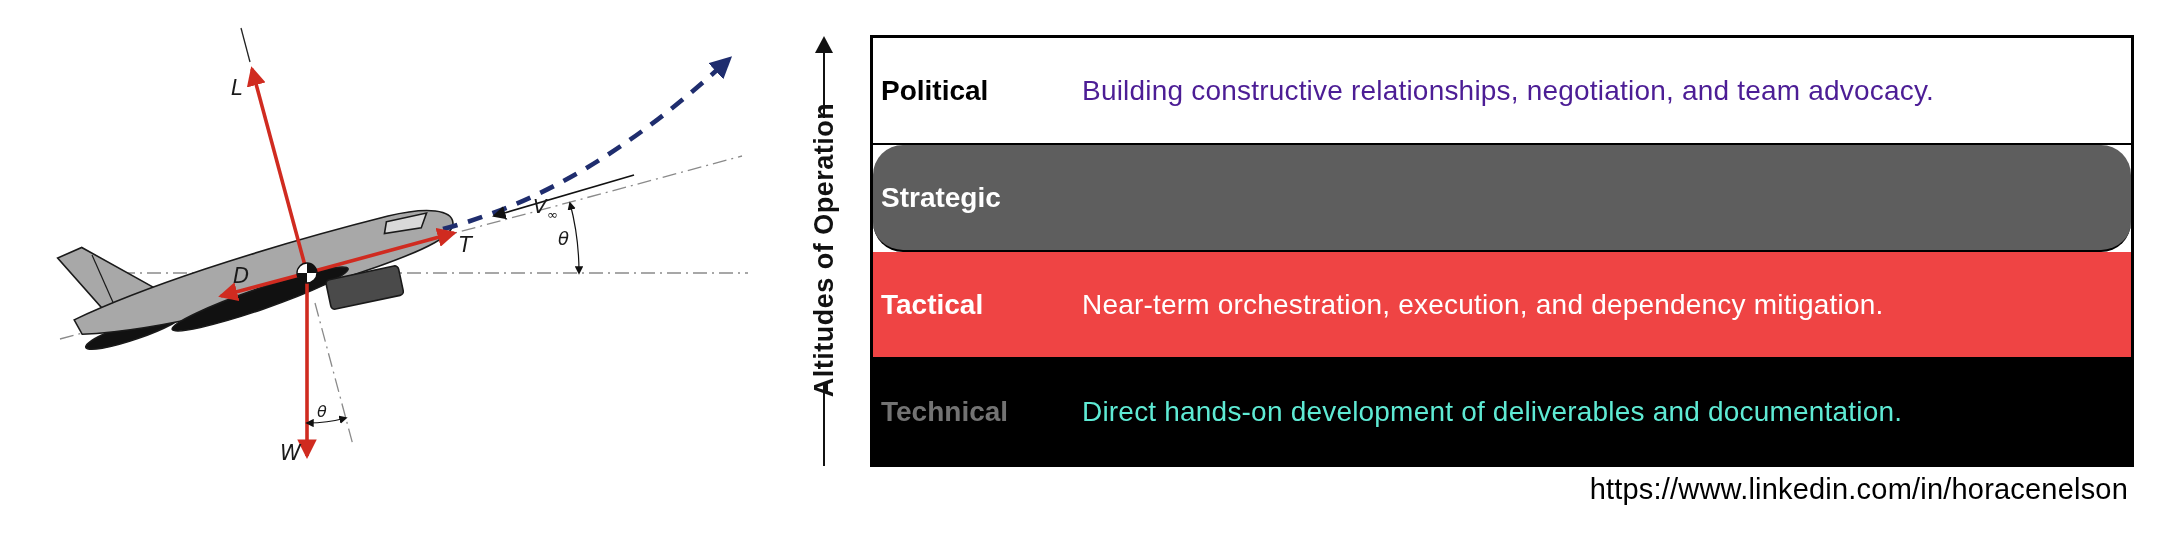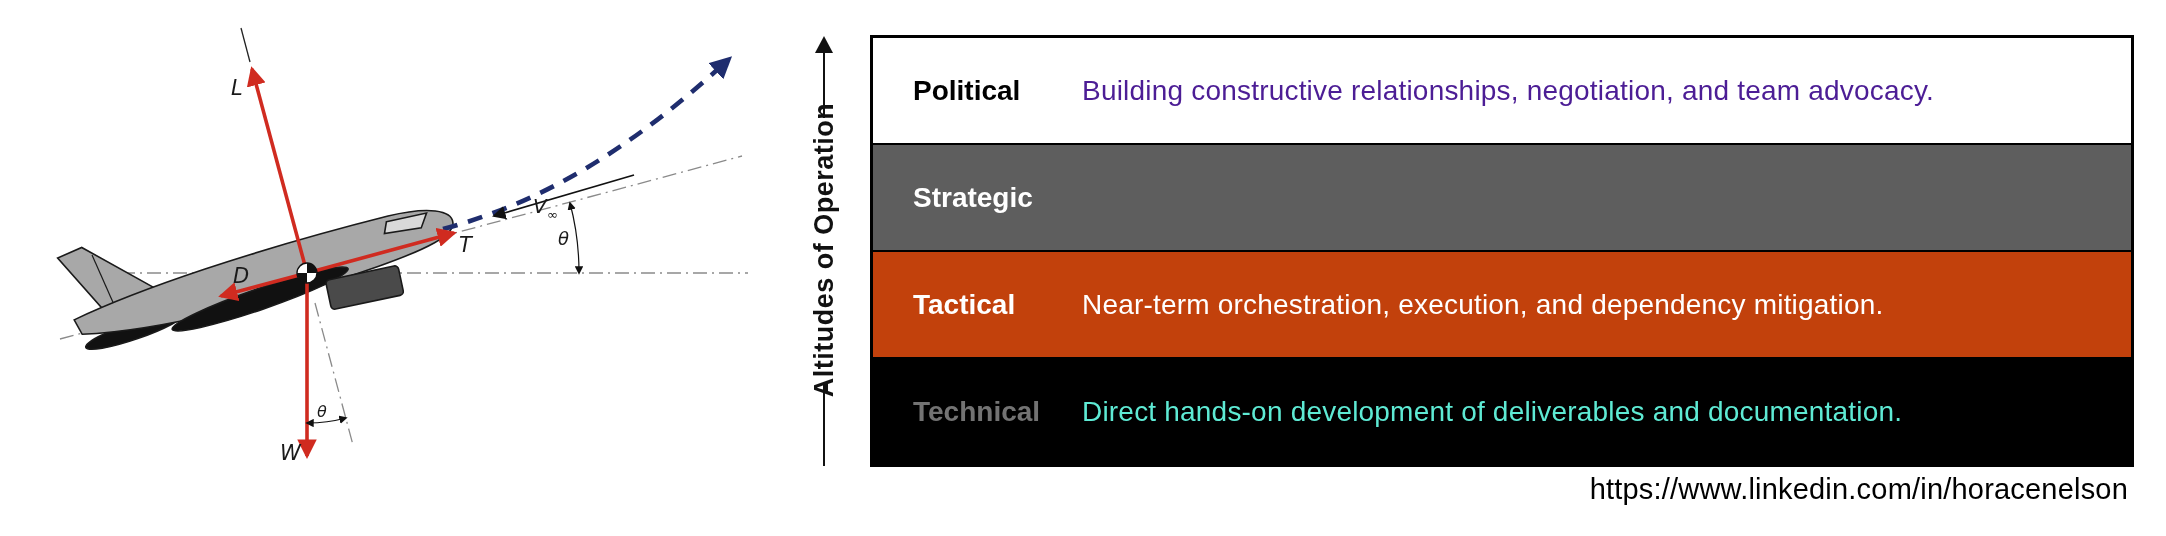--- a/index.html
+++ b/index.html
@@ -18,21 +18,21 @@
     border-left:9px solid transparent;border-right:9px solid transparent;
     border-bottom:17px solid #111;}
   #axis-label{position:absolute;left:824px;top:250px;transform:translate(-50%,-50%) rotate(-90deg);
     white-space:nowrap;font-weight:bold;font-size:27px;color:#111;letter-spacing:.5px;}
 
   
   #altitude-table{position:absolute;left:870px;top:35px;width:1264px;height:432px;
     border:3px solid #000;box-sizing:border-box;display:flex;flex-direction:column;}
   .alt-row{flex:1;display:flex;align-items:center;box-sizing:border-box;}
   .alt-row:not(:last-child){border-bottom:2px solid #000;}
-  .alt-row .row-label{width:209px;padding-left:40px;box-sizing:border-box;
+  .alt-row .row-label{width:209px;padding-left:8px;box-sizing:border-box;
     font-weight:bold;font-size:28px;}
   .alt-row .row-desc{flex:1;font-size:28px;letter-spacing:.2px;}
 
   
   #footer-url{position:absolute;right:38px;top:473px;font-size:29px;color:#000;
     letter-spacing:.2px;margin-left:37px;}
 </style>
 </head>
 <body>
 
@@ -113,24 +113,24 @@
 <div id="axis-arrowhead"></div>
 <div id="axis-line-top" class="axis-line"></div>
 <div id="axis-label">Altitudes of Operation</div>
 <div id="axis-line-bottom" class="axis-line"></div>
 
 <div id="altitude-table">
   <div class="alt-row" style="background-color: rgb(255, 255, 255);">
     <div class="row-label" style="color: rgb(0, 0, 0);">Political</div>
     <div class="row-desc" style="color: #4c1d95;">Building constructive relationships, negotiation, and team advocacy.</div>
   </div>
-  <div class="alt-row" style="background-color: rgb(94, 94, 94);">
+  <div class="alt-row" style="background-color: rgb(94, 94, 94); border-radius: 30px;">
     <div class="row-label" style="color: rgb(255, 255, 255);">Strategic</div>
   </div>
-  <div class="alt-row" style="background-color: #c2410c;">
+  <div class="alt-row" style="background-color: #ef4444;">
     <div class="row-label" style="color: rgb(255, 255, 255);">Tactical</div>
     <div class="row-desc" style="color: rgb(255, 255, 255);">Near-term orchestration, execution, and dependency mitigation.</div>
   </div>
   <div class="alt-row" style="background-color: rgb(0, 0, 0);">
     <div class="row-label" style="color: #737373;">Technical</div>
     <div class="row-desc" style="color: #5eead4;">Direct hands-on development of deliverables and documentation.</div>
   </div>
 </div>
 
 <div id="footer-url">https://www.linkedin.com/in/horacenelson</div>

